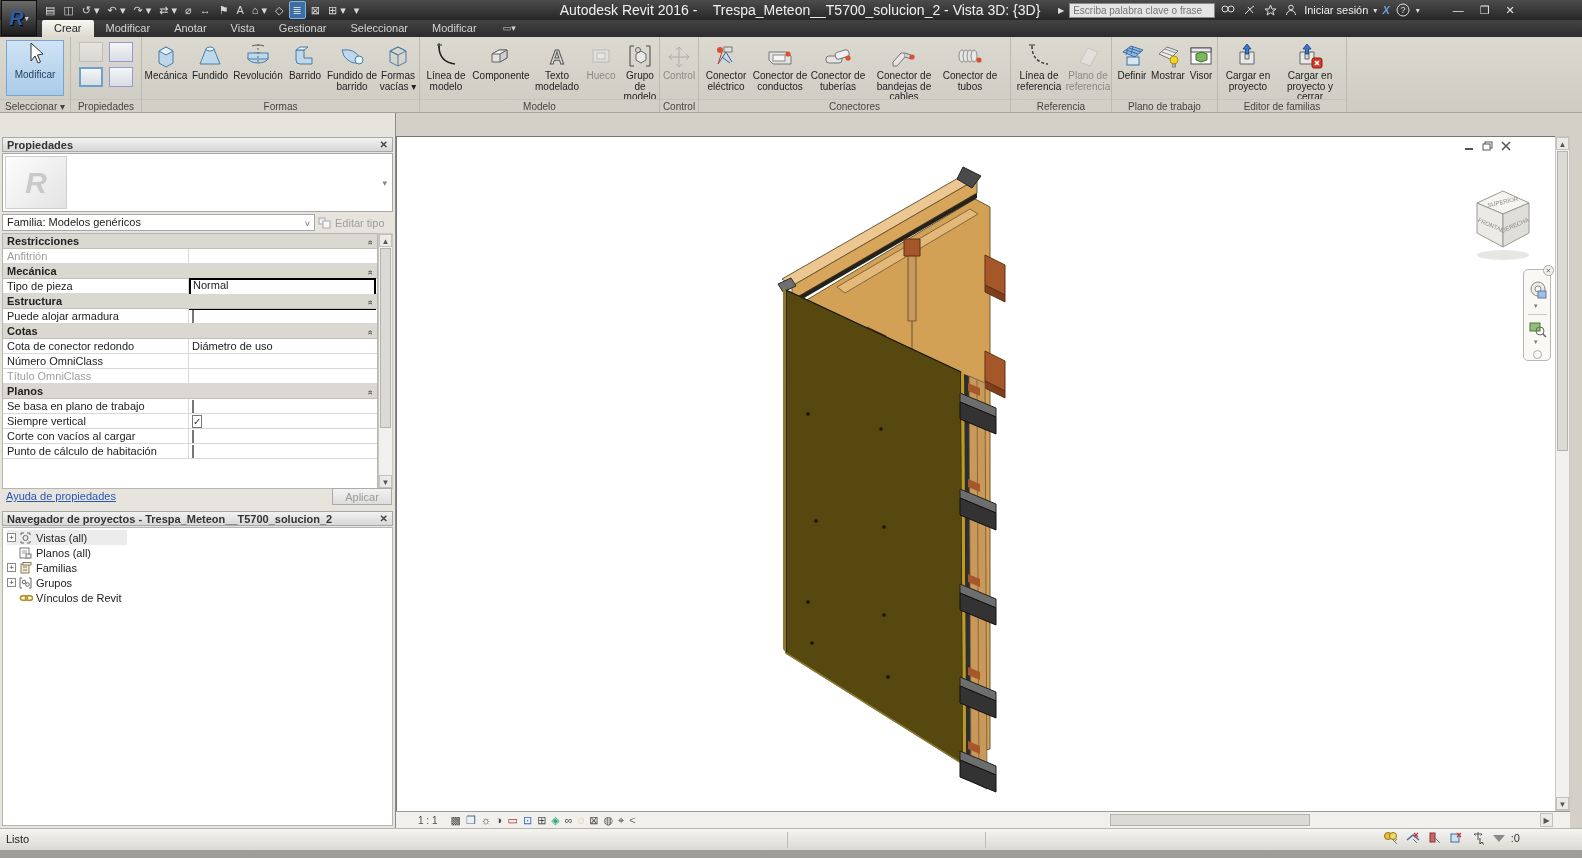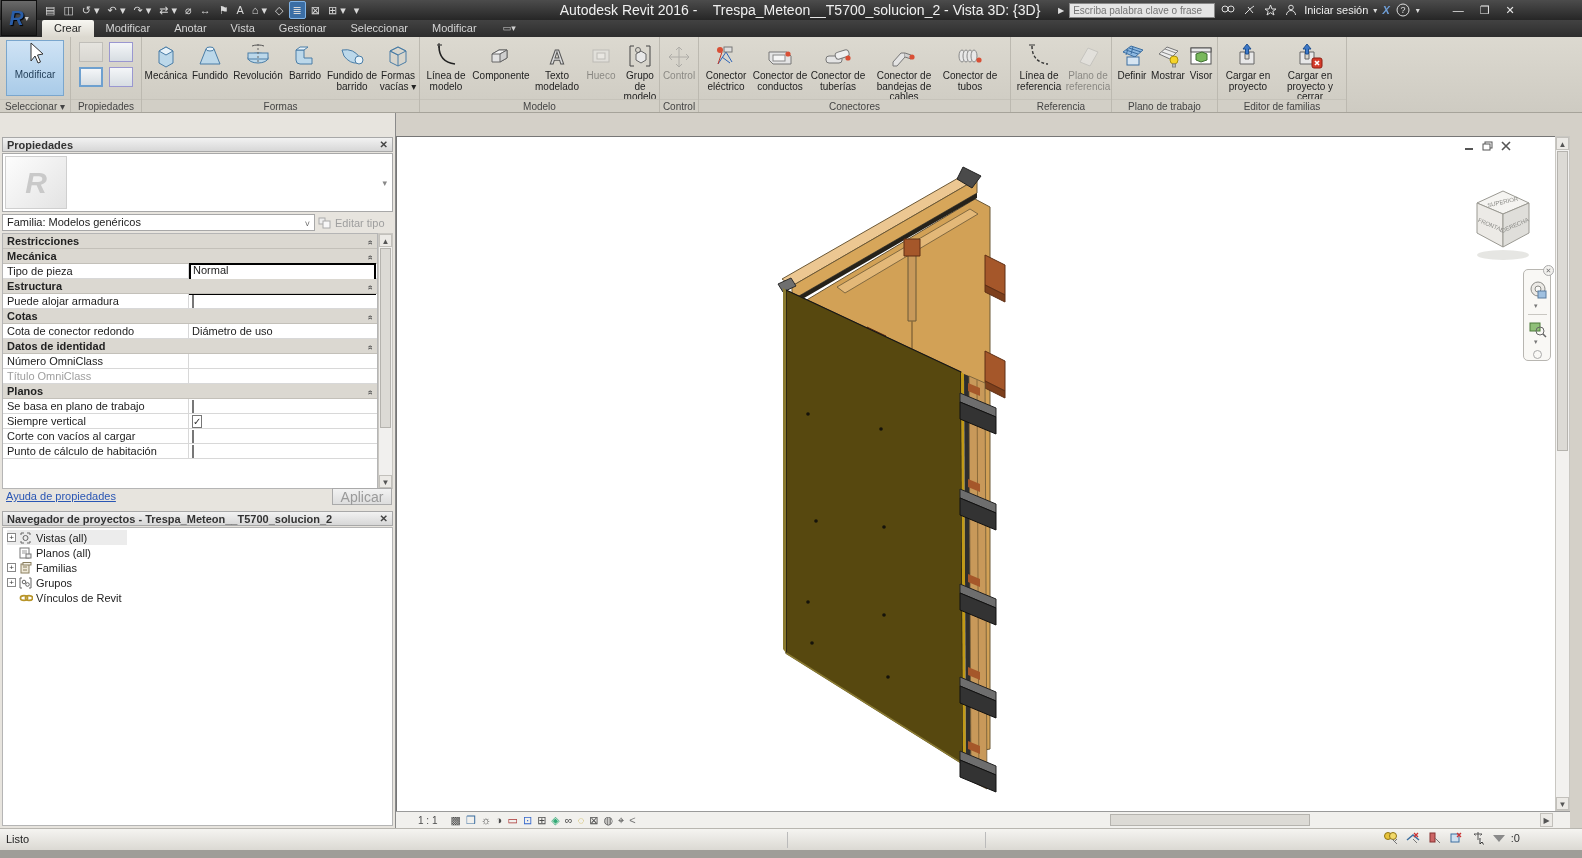--- a/index.html
+++ b/index.html
@@ -41,21 +41,21 @@
   .whitebox{position:absolute;background:#fff;border:1px solid #a8a8a8}
   .pgroup{height:15px;background:#dbd8d1;font-weight:bold;padding:0 4px;line-height:15px;border-bottom:1px solid #c3c0b9;position:relative;font-size:11px}
   .chev{position:absolute;right:4px;top:1px;font-size:9px;color:#555;transform:rotate(-90deg)}
   .prow{height:15px;display:flex;border-bottom:1px solid #d8d8d8;font-size:11px;background:#fff}
   .prow .pl{width:186px;padding:0 4px;border-right:1px solid #d8d8d8;white-space:nowrap;overflow:hidden;line-height:14px}
   .prow .pv{flex:1;padding:0 3px;line-height:14px;position:relative}
   .graytxt{color:#9e9e9e}
   .selval{position:absolute;left:0;top:-1px;right:1px;height:32px;border:2px solid #000;background:#fff;line-height:11px;padding:0 2px}
   .cb{width:11px;height:11px;border:1px solid #777;background:#fff;margin-top:1px;font-size:10px;line-height:10px;text-align:center;color:#333}
   .link{color:#2a56b4;text-decoration:underline;font-size:11px}
-  .btn-gray{background:linear-gradient(#f2f2f2,#ddd);border:1px solid #aaa;color:#9a9a9a;font-size:14px;text-align:center}
+  .btn-gray{background:linear-gradient(#f2f2f2,#ddd);border:1px solid #aaa;color:#9a9a9a;font-size:11px;text-align:center}
   .trow{height:15px;display:flex;align-items:center;font-size:11px;color:#222}
   .expander{width:9px;height:9px;border:1px solid #888;background:#fff;font-size:8px;line-height:7px;text-align:center;color:#333;margin-right:3px}
   .tico{width:14px;height:12px;margin-right:3px;display:inline-flex}
   
   #dwg{left:396px;top:136px;width:1159px;height:675px;background:#fff;border-left:1px solid #767676;border-top:1px solid #767676}
   #viewwinbtns{position:absolute;right:44px;top:4px;display:flex;gap:8px;color:#555}
   #vscroll{left:1555px;top:136px;width:15px;height:675px;background:#f2f1ef;border:1px solid #c9c7c2}
   .scr-arrow{position:absolute;left:0;width:13px;height:13px;font-size:8px;text-align:center;line-height:13px;color:#555;background:#eceae6;border:1px solid #c2c0bb}
   .scr-thumb{position:absolute;background:#dcdad5;border:1px solid #b5b3ae}
   #bottombar{left:396px;top:811px;width:1174px;height:17px;background:#f1f0ed;border-top:1px solid #9a9a9a;font-size:10px}
@@ -460,38 +460,41 @@
 <div class="abs" style="left:318px;top:214px;width:76px;height:17px;display:flex;align-items:center;gap:3px">
   <svg width="14" height="12">
       <rect x="1" y="1" width="6" height="6" fill="#eee" stroke="#aaa"></rect>
       <rect x="5" y="4" width="7" height="7" fill="#f7f7f7" stroke="#aaa"></rect>
     </svg>
   <span class="graytxt">Editar tipo</span>
 </div>
 
 <div class="whitebox abs" style="left:2px;top:233px;width:376px;height:256px;border-color:#b5b5b5">
   <div class="pgroup"><span>Restricciones</span><span class="chev">»</span></div>
+  <div class="prow">
+      <span class="pl graytxt">Anfitrión</span>
+      <span class="pv"></span>
+    </div>
   <div class="pgroup"><span>Mecánica</span><span class="chev">»</span></div>
   <div class="prow">
       <span class="pl">Tipo de pieza</span>
       <span class="pv">
         <span class="selval">Normal</span>
       </span>
     </div>
   <div class="pgroup"><span>Estructura</span><span class="chev">»</span></div>
   <div class="prow">
       <span class="pl">Puede alojar armadura</span>
       <span class="pv"><span class="cb"></span></span>
     </div>
   <div class="pgroup"><span>Cotas</span><span class="chev">»</span></div>
   <div class="prow">
       <span class="pl">Cota de conector redondo</span>
       <span class="pv">Diámetro de uso</span>
     </div>
-  <div class="pgroup"><span>Datos de identidad</span><span class="chev">»</span></div>
   <div class="prow">
       <span class="pl">Número OmniClass</span>
       <span class="pv"></span>
     </div>
   <div class="prow">
       <span class="pl graytxt">Título OmniClass</span>
       <span class="pv"></span>
     </div>
   <div class="pgroup"><span>Planos</span><span class="chev">»</span></div>
   <div class="prow">

